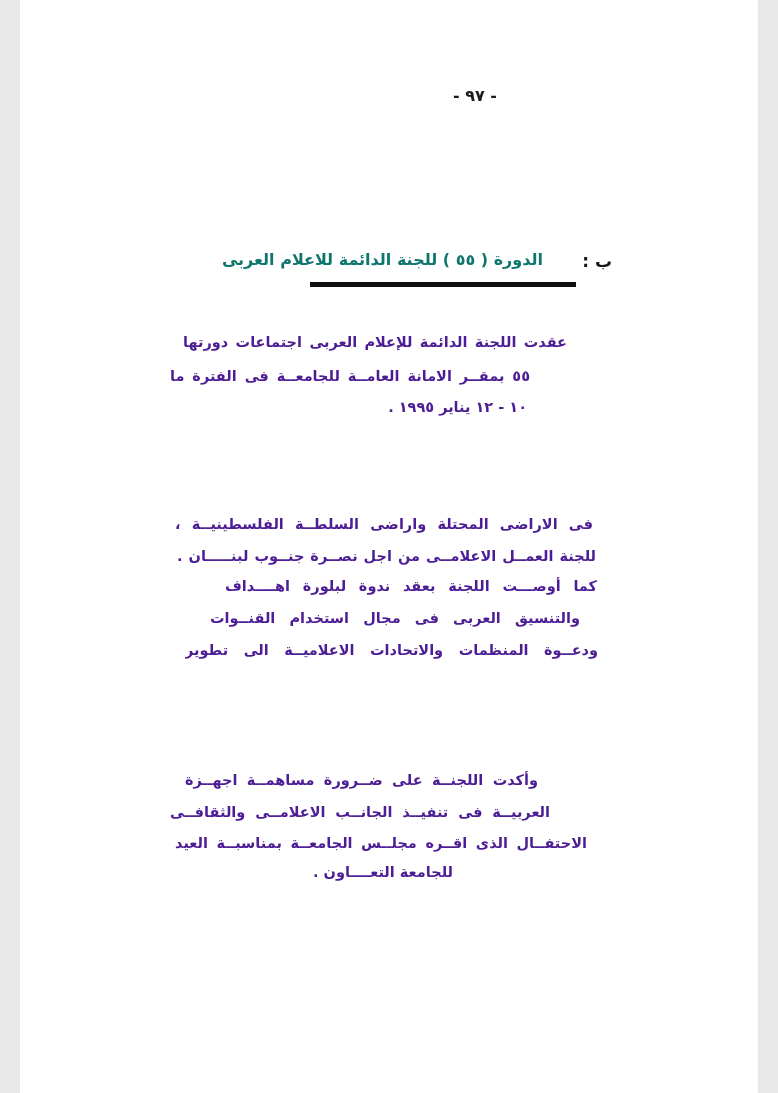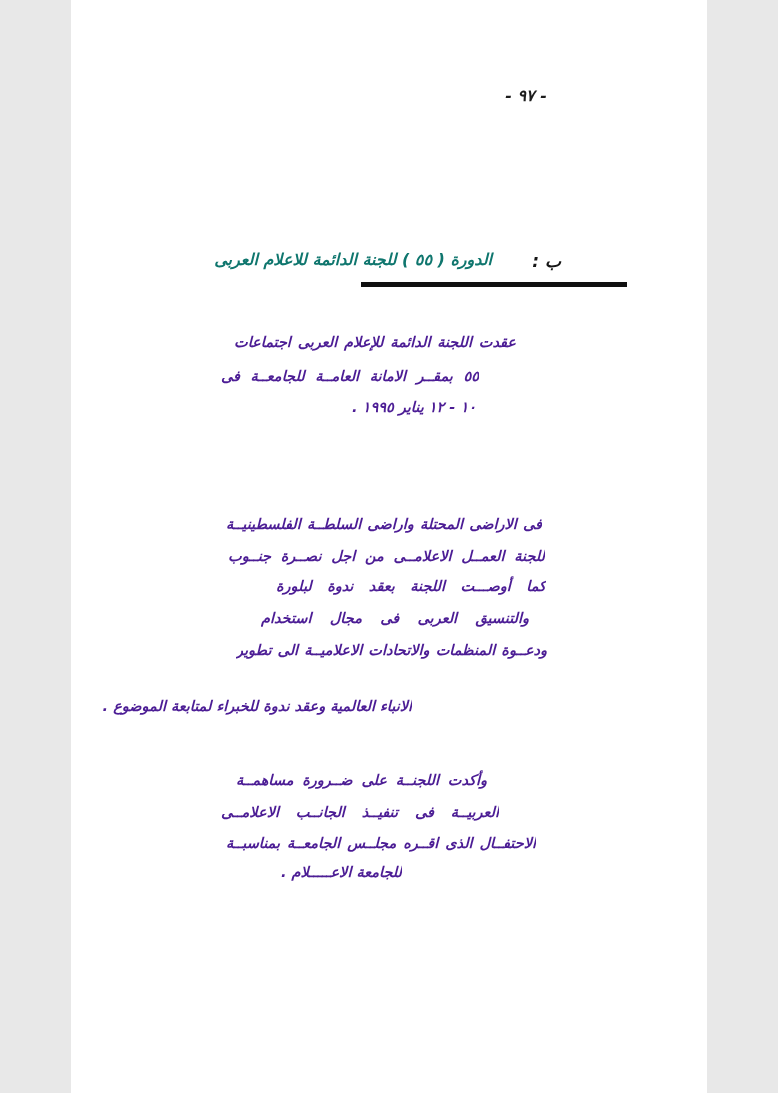--- a/index.html
+++ b/index.html
@@ -1,25 +1,24 @@
 <!DOCTYPE html>
 <html lang="ar"><head>
 <meta charset="utf-8">
 <style>
   html, body { margin: 0; padding: 0; background: #e8e8e8; }
   .page {
     position: relative;
-    width: 636px;
+    width: 738px;
     height: 1093px;
     margin: 0 auto;
     background: #ffffff;
     font-family: "DejaVu Sans", sans-serif;
     color: #1a1a1a;
     overflow: hidden;
-    font-style: italic;
   }
   .txt {
     position: absolute;
     direction: rtl;
     font-weight: 700;
     font-size: 14.5px;
     line-height: 23px;
     max-height: 25px;
     overflow: hidden;
     color: #4c1d95;
@@ -89,20 +88,19 @@
 
   <div class="txt j" style="top:331px; right:191px; left:163px;">عقدت اللجنة الدائمة للإعلام العربى اجتماعات دورتها</div>
   <div class="txt j" style="top:365px; right:228px; left:150px;">٥٥ بمقــر الامانة العامــة للجامعــة فى الفترة ما بيــــــــن</div>
   <div class="txt r" style="top:396px; right:231px;">١٠ - ١٢ يناير ١٩٩٥ .</div>
 
   <div class="txt j" style="top:513px; right:165px; left:155px;">فى الاراضى المحتلة واراضى السلطــة الفلسطينيــة ، وكذلـــــك</div>
   <div class="txt j" style="top:545px; right:162px; left:157px;">للجنة العمــل الاعلامــى من اجل نصــرة جنــوب لبنـــــان .</div>
   <div class="txt j" style="top:575px; right:161px; left:165px;margin-left:40px;">كما أوصـــت اللجنة بعقد ندوة لبلورة اهــــداف التعــــاون</div>
   <div class="txt j" style="top:607px; right:178px; left:150px;margin-left:40px;">والتنسيق العربى فى مجال استخدام القنــوات الفضائيــــــة ،</div>
   <div class="txt j" style="top:639px; right:160px; left:165px;">ودعــوة المنظمات والاتحادات الاعلاميــة الى تطوير وتوسيــع</div>
-  <div class="txt r" style="top:695px; right:295px;">الانباء العالمية وعقد ندوة للخبراء لمتابعة الموضوع .</div>
 
   <div class="txt j" style="top:769px; right:220px; left:165px;">وأكدت اللجنــة على ضــرورة مساهمــة اجهــزة الاعـــــلام</div>
   <div class="txt j" style="top:801px; right:208px; left:150px;">العربيــة فى تنفيــذ الجانــب الاعلامــى والثقافــى من برنامــــج</div>
   <div class="txt j" style="top:832px; right:171px; left:155px;">الاحتفــال الذى اقــره مجلــس الجامعــة بمناسبــة العيد الخمســين</div>
-  <div class="txt r" style="top:861px; right:305px;">للجامعة الاعـــــلام .</div>
+  <div class="txt r" style="top:861px; right:305px;">للجامعة التعــــاون .</div>
 
 </div>
 
 </body></html>

